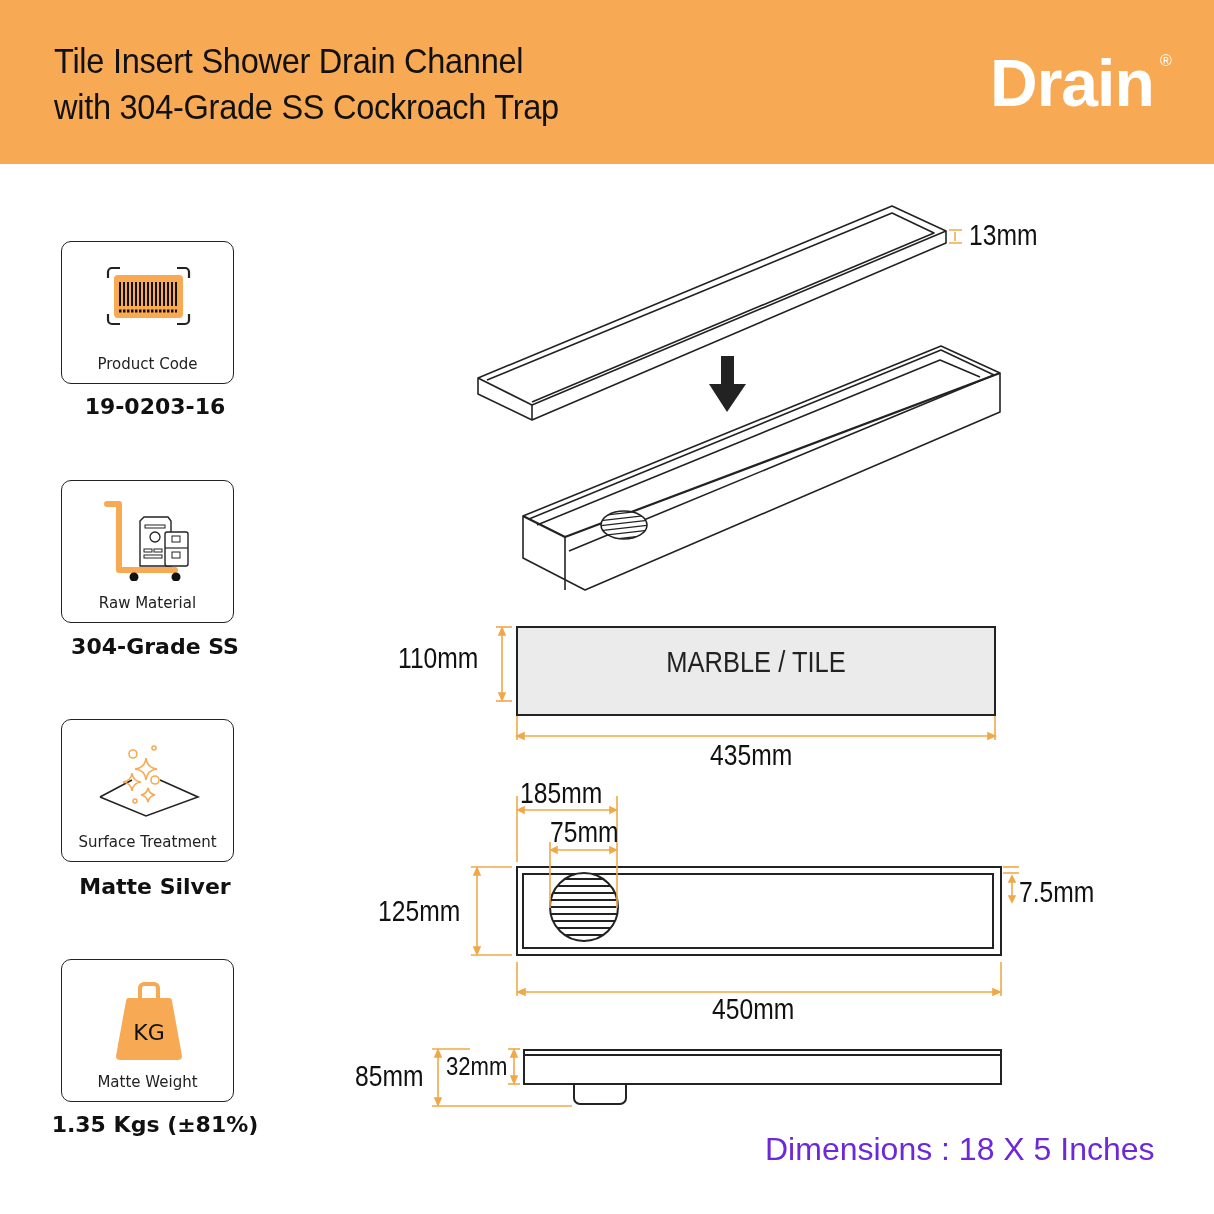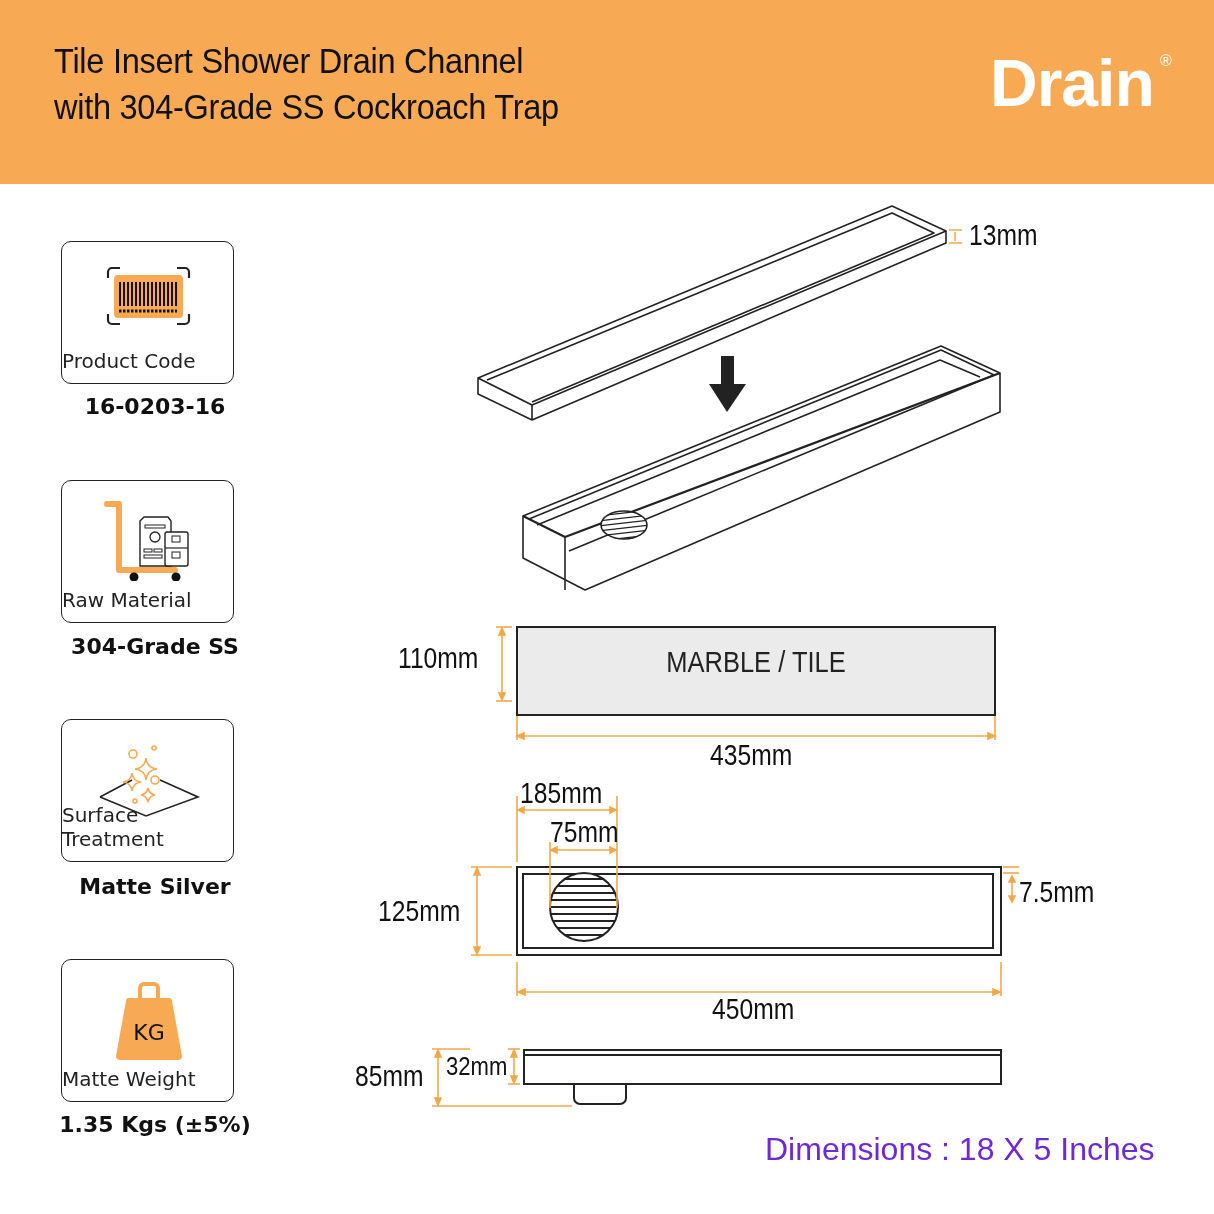--- a/index.html
+++ b/index.html
@@ -1,27 +1,27 @@
 <!DOCTYPE html>
 <html><head>
 <meta charset="utf-8">
 <style>
   * { box-sizing: border-box; margin: 0; padding: 0; }
   html, body { width: 1214px; height: 1214px; background: #ffffff; overflow: hidden; }
   body { position: relative; font-family: "Liberation Sans", sans-serif; color: #111; }
 
-  .header { position: absolute; left: 0; top: 0; width: 1214px; height: 184px; background: #f8a953; }
+  .header { position: absolute; left: 0; top: 0; width: 1214px; height: 164px; background: #f8a953; }
   .header .title { position: absolute; left: 54px; top: 38px; font-size: 35px; line-height: 46px; color: #111; font-family: "Liberation Sans", sans-serif; letter-spacing: -0.3px; transform: scaleX(0.93); transform-origin: left top; }
   .logo { position: absolute; left: 990px; top: 48px; height: 70px; }
   .logo .word { font-family: "Liberation Sans", sans-serif; font-weight: bold; font-size: 66px; color: #ffffff; letter-spacing: -1px; line-height: 70px; }
   .logo .reg { position: absolute; left: 170px; top: 4px; font-size: 16px; color: #fff; }
 
   .card { position: absolute; left: 61px; width: 173px; height: 143px; border: 1.6px solid #222; border-radius: 10px; background: #fff; }
   .card .icon { position: absolute; left: 0; top: 0; width: 100%; height: 100px; }
-  .card .label { position: absolute; left: 0; right: 0; bottom: 10px; text-align: left; font-family: "DejaVu Sans", sans-serif; font-size: 20px; color: #222; }
+  .card .label { position: absolute; left: 0; right: 0; bottom: 10px; text-align: center; font-family: "DejaVu Sans", sans-serif; font-size: 15px; color: #222; }
   .card-value { position: absolute; left: 40px; width: 230px; text-align: center; font-family: "DejaVu Sans", sans-serif; font-weight: bold; font-size: 22px; color: #111; }
 
   .dim { position: absolute; font-family: "Liberation Sans", sans-serif; font-size: 29px; color: #111; transform: scaleX(0.85); transform-origin: left top; white-space: nowrap; }
   .dim.small { font-size: 26px; }
   .footer-dim { position: absolute; left: 765px; top: 1131px; font-family: "Liberation Sans", sans-serif; font-size: 32px; color: #6d28d9; white-space: nowrap; }
 
   .tile-box { position: absolute; left: 516px; top: 626px; width: 480px; height: 90px; background: #ebebeb; border: 2.5px solid #222; }
   .tile-box span { position: absolute; left: 0; right: 0; top: 17px; text-align: center; font-family: "Liberation Sans", sans-serif; font-size: 30px; color: #222; transform: scaleX(0.85); }
 
   svg.layer { position: absolute; left: 0; top: 0; }
@@ -63,21 +63,21 @@
           <line x1="102" y1="40" x2="102" y2="64"></line>
         <line x1="106" y1="40" x2="106" y2="64"></line>
           <line x1="110" y1="40" x2="110" y2="64"></line>
         <line x1="114" y1="40" x2="114" y2="64"></line>
       </g>
       <line x1="57" y1="69" x2="115" y2="69" stroke="#111" stroke-width="3" stroke-dasharray="2.5 1.5"></line>
     </svg>
   </div>
   <div class="label">Product Code</div>
 </div>
-<div class="card-value" style="top:394px;">16-0203-16</div>
+<div class="card-value" style="top:394px;">19-0203-16</div>
 
 <div class="card" style="top:480px;">
   <div class="icon">
     <svg width="173" height="100" viewBox="0 0 173 100">
       <path d="M45 23 h12 v66 h56" fill="none" stroke="#f8a953" stroke-width="6" stroke-linecap="round" stroke-linejoin="round"></path>
       <circle cx="72" cy="96" r="4.5" fill="#111"></circle>
       <circle cx="114" cy="96" r="4.5" fill="#111"></circle>
       <path d="M78 40 l4 -4 h24 l3 4 v45 h-31 z" fill="#fff" stroke="#222" stroke-width="1.4"></path>
       <rect x="83" y="44" width="20" height="3" fill="none" stroke="#222" stroke-width="1"></rect>
       <circle cx="93" cy="56" r="5" fill="none" stroke="#222" stroke-width="1.3"></circle>
@@ -116,21 +116,21 @@
 <div class="card" style="top:959px;">
   <div class="icon">
     <svg width="173" height="100" viewBox="0 0 173 100">
       <path d="M78 38 v-10 a4 4 0 0 1 4 -4 h10 a4 4 0 0 1 4 4 v10" fill="none" stroke="#f8a953" stroke-width="4"></path>
       <path d="M67 38 h40 a3 3 0 0 1 3 3 l10 55 a4 4 0 0 1 -4 4 h-58 a4 4 0 0 1 -4 -4 l10 -55 a3 3 0 0 1 3 -3 z" fill="#f8a953"></path>
       <text x="87" y="80" text-anchor="middle" font-family="DejaVu Sans, sans-serif" font-size="22" fill="#111">KG</text>
     </svg>
   </div>
   <div class="label">Matte Weight</div>
 </div>
-<div class="card-value" style="top:1112px;">1.35 Kgs (±5%)</div>
+<div class="card-value" style="top:1112px;">1.35 Kgs (±81%)</div>
 
 <svg class="layer" width="1214" height="1214" viewBox="0 0 1214 1214">
 
   <g fill="none" stroke="#222" stroke-width="1.6" stroke-linejoin="round">
     <path d="M478 378 L892 206 L946 231 L946 243 L532 420 L478 394 Z"></path>
     <path d="M478 378 L532 405 L946 231"></path>
     <path d="M532 405 L532 420"></path>
     <path d="M487 380 L892 213 L934 233 L532 402"></path>
   </g>
 

